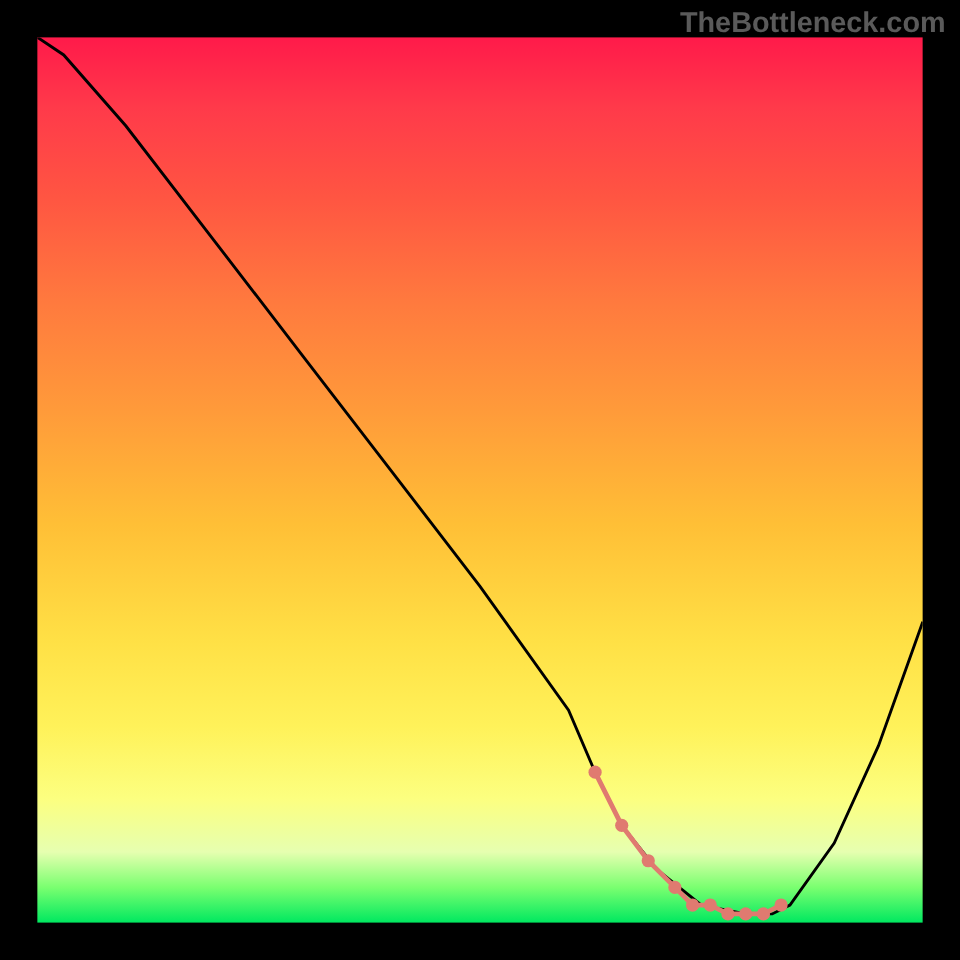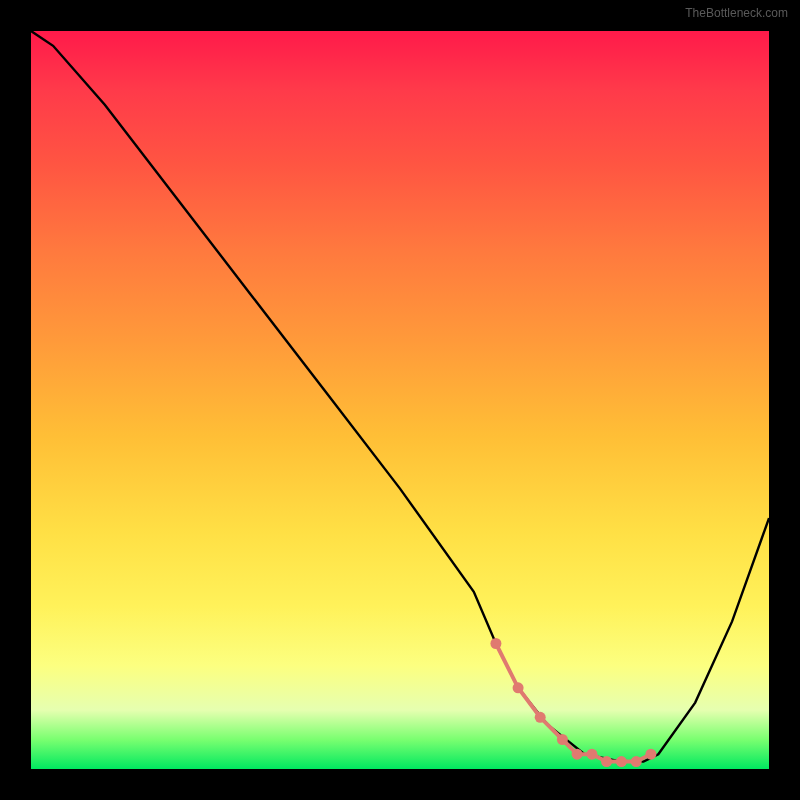--- a/index.html
+++ b/index.html
@@ -8,22 +8,22 @@
     height: 800px;
     background: #000;
     position: relative;
     font-family: Arial, sans-serif;
   }
   .watermark {
     position: absolute;
     top: 6px;
     right: 12px;
     color: #5a5a5a;
-    font-size: 12px;
-    font-weight: normal;
+    font-size: 24px;
+    font-weight: bold;
     z-index: 10;
   }
   .plot-area {
     position: absolute;
     left: 31px;
     top: 31px;
     width: 738px;
     height: 738px;
     overflow: hidden;
   }

